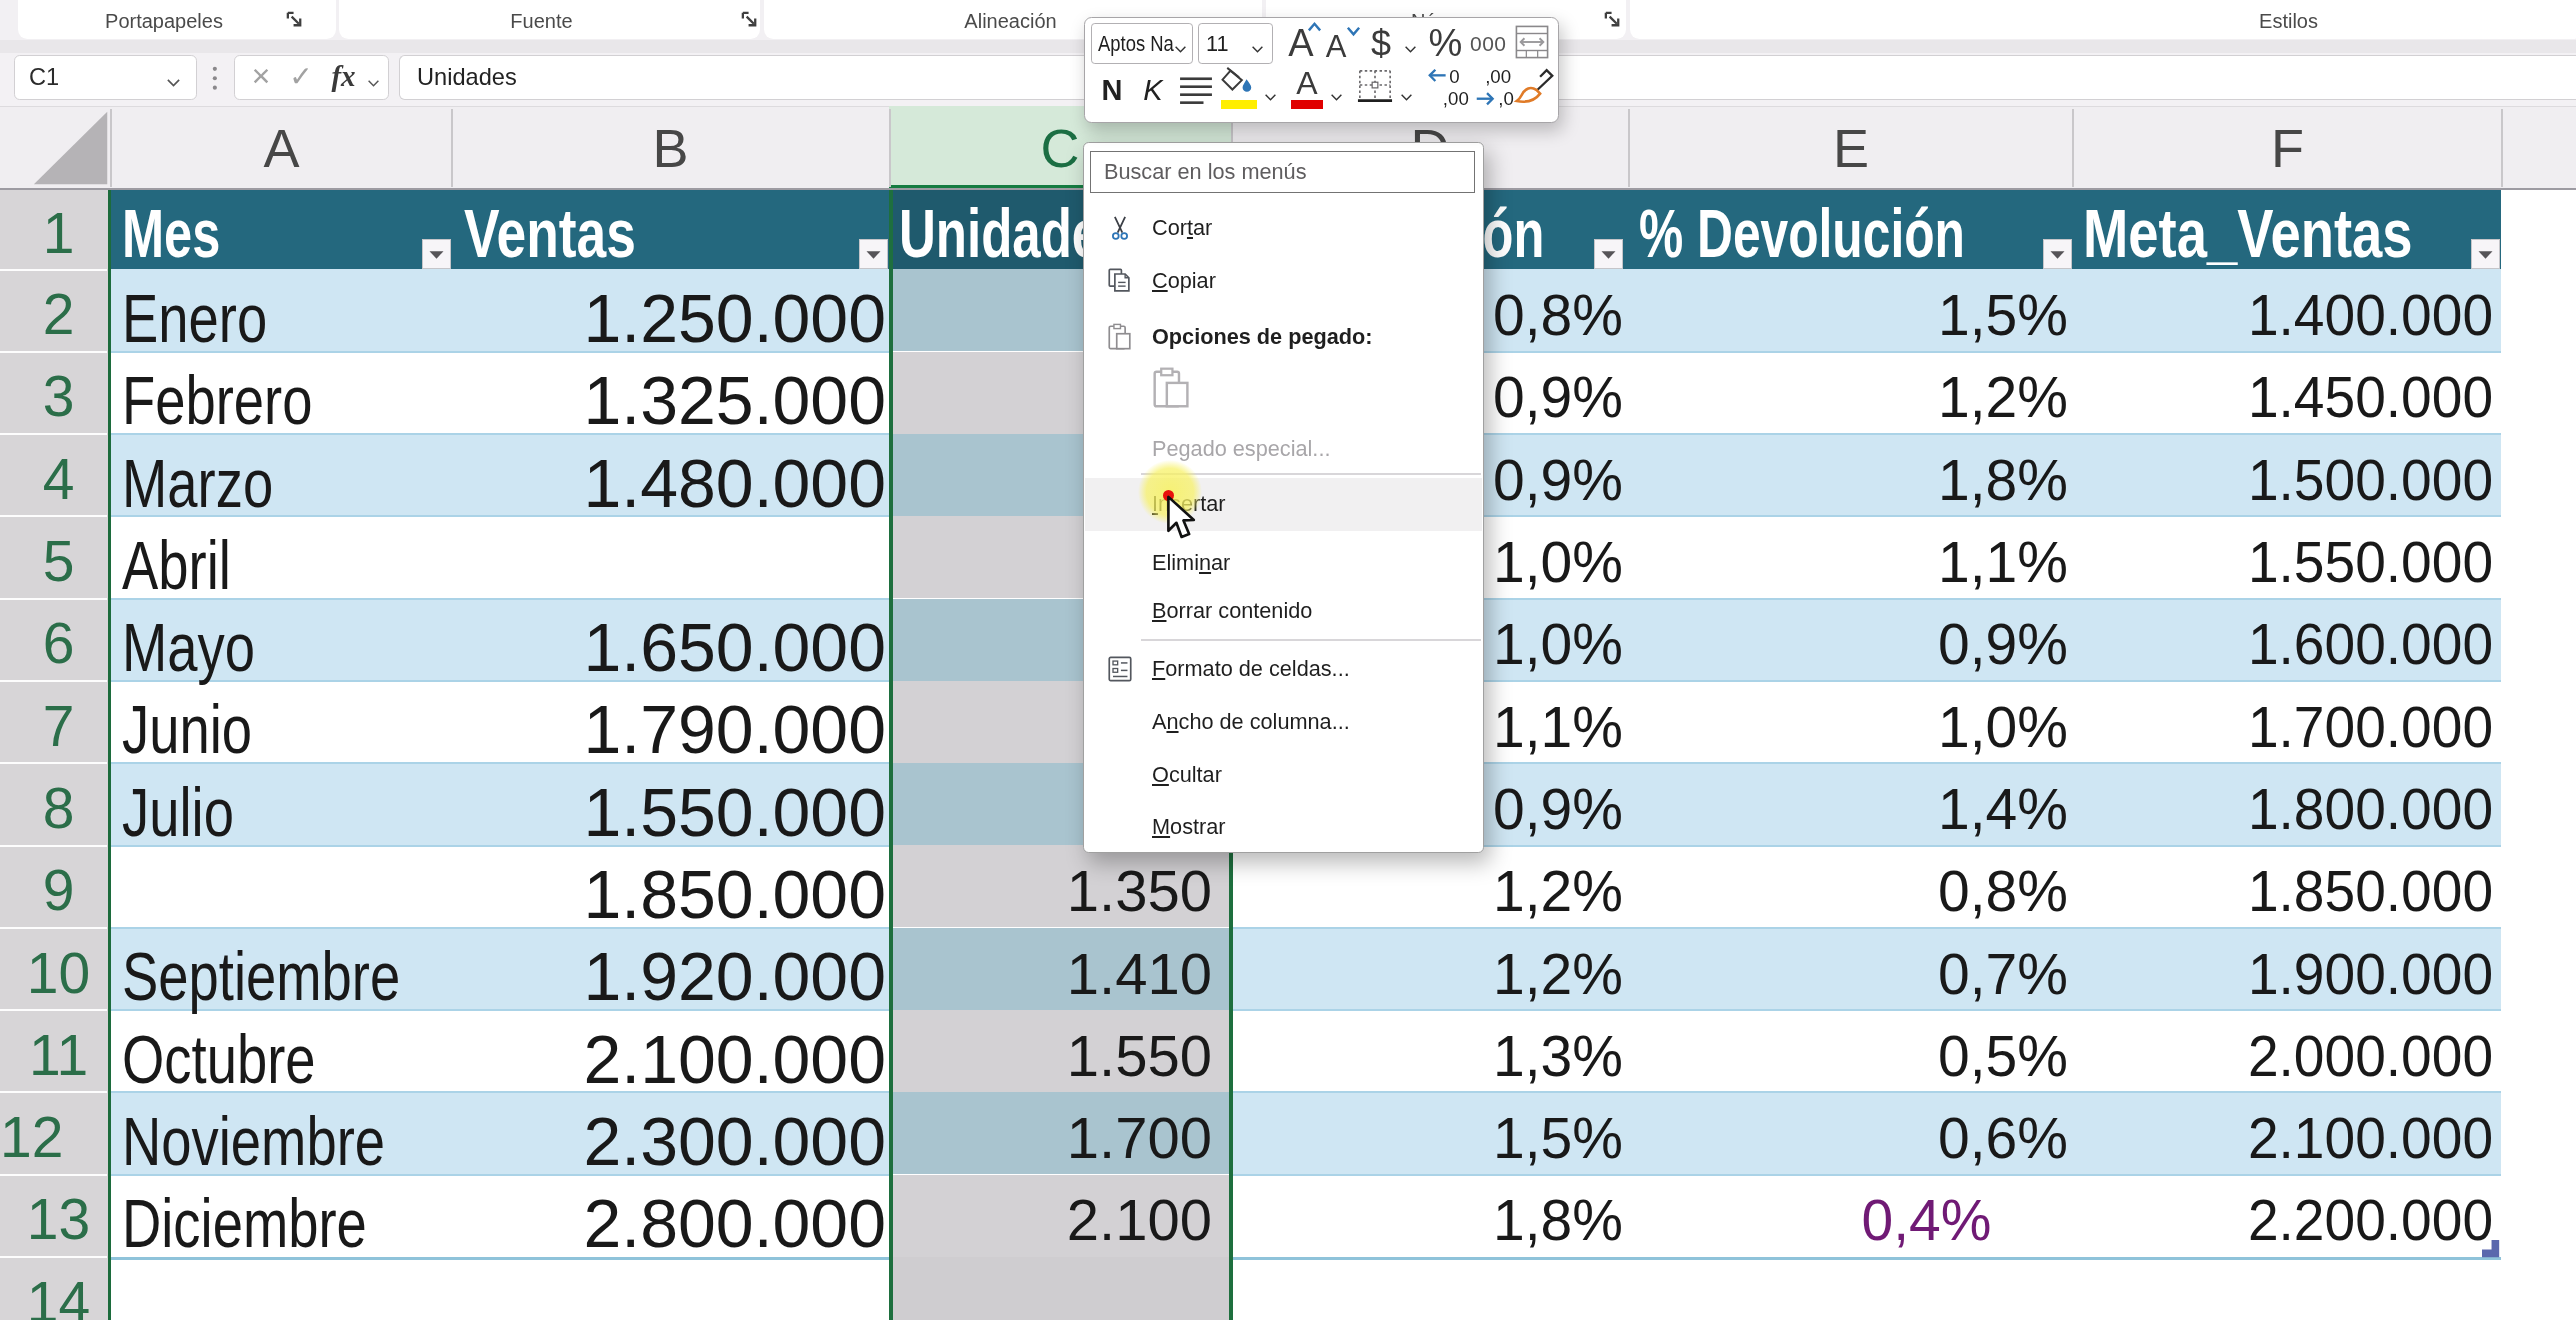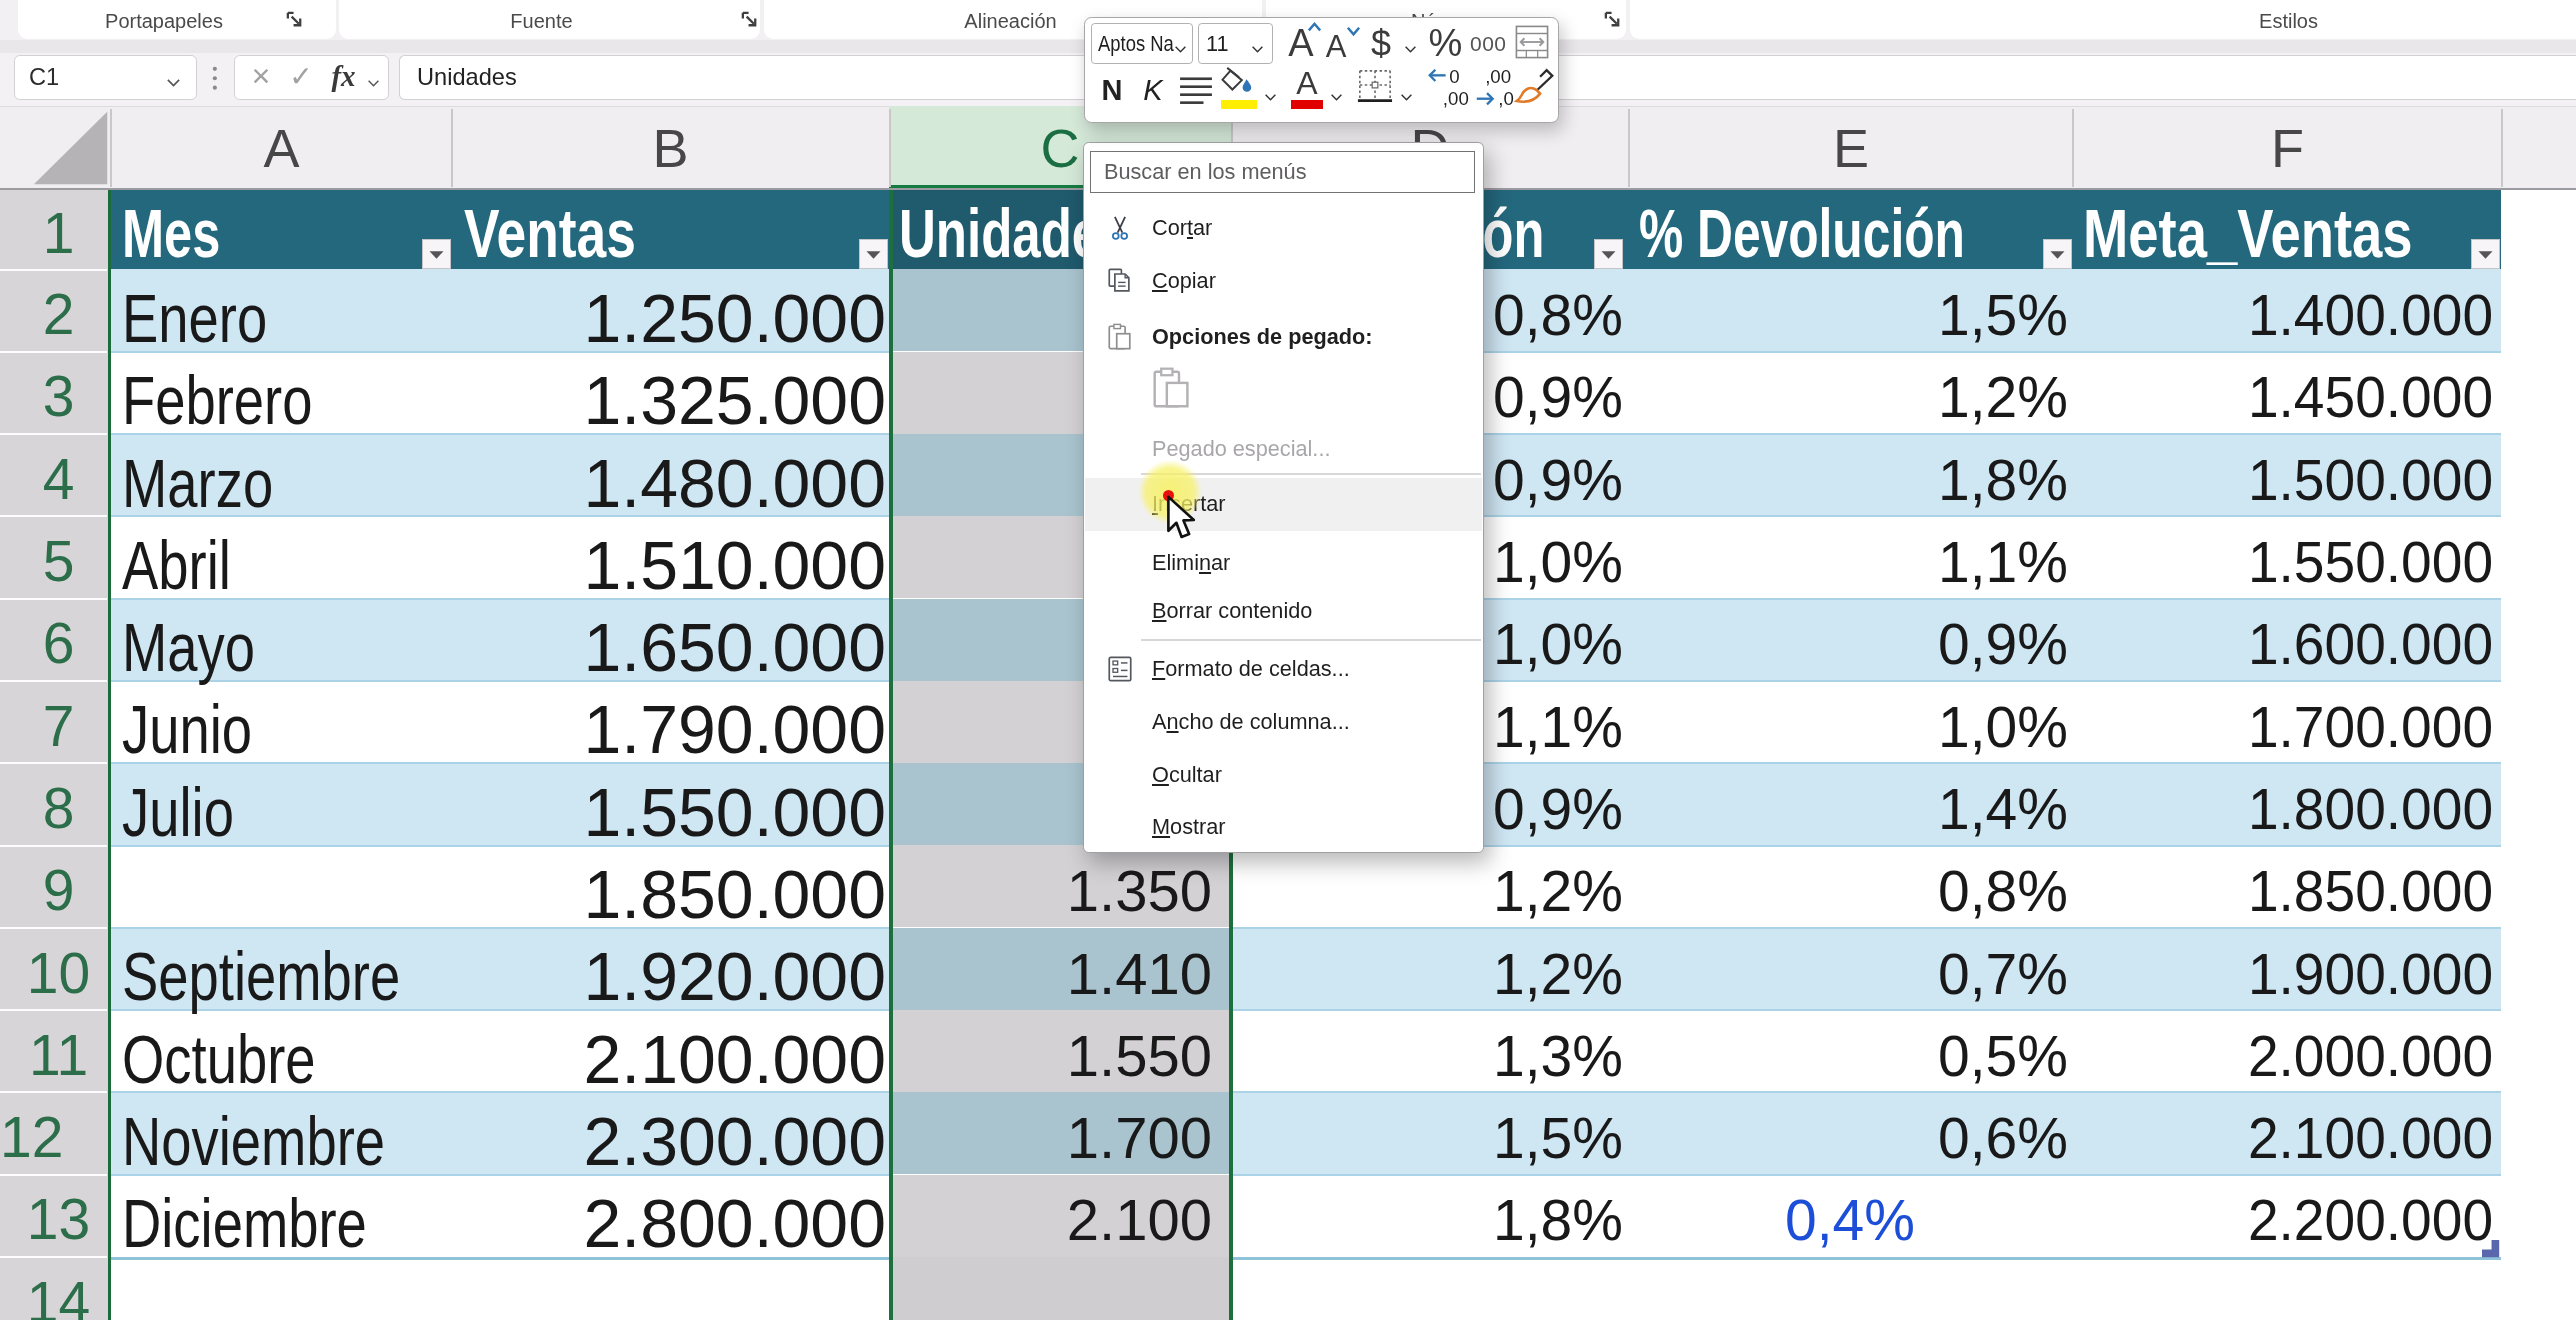--- a/index.html
+++ b/index.html
@@ -195,21 +195,20 @@
 <div class="ab" style="left:573px;width:313px;text-align:right;top:359px;height:82px;line-height:82px;font-size:68px;color:#191919">1.325.000</div>
 <div class="ab" style="left:1340px;width:283px;text-align:right;top:356px;height:82px;line-height:82px;font-size:57px;color:#191919">0,9%</div>
 <div class="ab" style="left:1785px;width:283px;text-align:right;top:356px;height:82px;line-height:82px;font-size:57px;color:#191919">1,2%</div>
 <div class="ab" style="left:2191px;width:302px;text-align:right;top:356px;height:82px;line-height:82px;font-size:58px;color:#191919"><span class="ab" style="position:static;display:inline-block;transform:scaleX(0.95);transform-origin:100% 50%">1.450.000</span></div>
 <div class="ab" style="left:122px;top:442px;height:82px;line-height:82px;font-size:68px;color:#191919"><span class="ab" style="position:static;display:inline-block;transform:scaleX(0.80);transform-origin:0 50%">Marzo</span></div>
 <div class="ab" style="left:573px;width:313px;text-align:right;top:442px;height:82px;line-height:82px;font-size:68px;color:#191919">1.480.000</div>
 <div class="ab" style="left:1340px;width:283px;text-align:right;top:439px;height:82px;line-height:82px;font-size:57px;color:#191919">0,9%</div>
 <div class="ab" style="left:1785px;width:283px;text-align:right;top:439px;height:82px;line-height:82px;font-size:57px;color:#191919">1,8%</div>
 <div class="ab" style="left:2191px;width:302px;text-align:right;top:439px;height:82px;line-height:82px;font-size:58px;color:#191919"><span class="ab" style="position:static;display:inline-block;transform:scaleX(0.95);transform-origin:100% 50%">1.500.000</span></div>
 <div class="ab" style="left:122px;top:524px;height:82px;line-height:82px;font-size:68px;color:#191919"><span class="ab" style="position:static;display:inline-block;transform:scaleX(0.80);transform-origin:0 50%">Abril</span></div>
-<div class="ab" style="left:573px;width:313px;text-align:right;top:524px;height:82px;line-height:82px;font-size:68px;color:#191919">1.510.000</div>
 <div class="ab" style="left:1340px;width:283px;text-align:right;top:521px;height:82px;line-height:82px;font-size:57px;color:#191919">1,0%</div>
 <div class="ab" style="left:1785px;width:283px;text-align:right;top:521px;height:82px;line-height:82px;font-size:57px;color:#191919">1,1%</div>
 <div class="ab" style="left:2191px;width:302px;text-align:right;top:521px;height:82px;line-height:82px;font-size:58px;color:#191919"><span class="ab" style="position:static;display:inline-block;transform:scaleX(0.95);transform-origin:100% 50%">1.550.000</span></div>
 <div class="ab" style="left:122px;top:606px;height:82px;line-height:82px;font-size:68px;color:#191919"><span class="ab" style="position:static;display:inline-block;transform:scaleX(0.80);transform-origin:0 50%">Mayo</span></div>
 <div class="ab" style="left:573px;width:313px;text-align:right;top:606px;height:82px;line-height:82px;font-size:68px;color:#191919">1.650.000</div>
 <div class="ab" style="left:1340px;width:283px;text-align:right;top:603px;height:82px;line-height:82px;font-size:57px;color:#191919">1,0%</div>
 <div class="ab" style="left:1785px;width:283px;text-align:right;top:603px;height:82px;line-height:82px;font-size:57px;color:#191919">0,9%</div>
 <div class="ab" style="left:2191px;width:302px;text-align:right;top:603px;height:82px;line-height:82px;font-size:58px;color:#191919"><span class="ab" style="position:static;display:inline-block;transform:scaleX(0.95);transform-origin:100% 50%">1.600.000</span></div>
 <div class="ab" style="left:122px;top:688px;height:82px;line-height:82px;font-size:68px;color:#191919"><span class="ab" style="position:static;display:inline-block;transform:scaleX(0.80);transform-origin:0 50%">Junio</span></div>
 <div class="ab" style="left:573px;width:313px;text-align:right;top:688px;height:82px;line-height:82px;font-size:68px;color:#191919">1.790.000</div>
@@ -241,21 +240,21 @@
 <div class="ab" style="left:122px;top:1100px;height:82px;line-height:82px;font-size:68px;color:#191919"><span class="ab" style="position:static;display:inline-block;transform:scaleX(0.80);transform-origin:0 50%">Noviembre</span></div>
 <div class="ab" style="left:573px;width:313px;text-align:right;top:1100px;height:82px;line-height:82px;font-size:68px;color:#191919">2.300.000</div>
 <div class="ab" style="left:929px;width:283px;text-align:right;top:1097px;height:82px;line-height:82px;font-size:58px;color:#191919">1.700</div>
 <div class="ab" style="left:1340px;width:283px;text-align:right;top:1097px;height:82px;line-height:82px;font-size:57px;color:#191919">1,5%</div>
 <div class="ab" style="left:1785px;width:283px;text-align:right;top:1097px;height:82px;line-height:82px;font-size:57px;color:#191919">0,6%</div>
 <div class="ab" style="left:2191px;width:302px;text-align:right;top:1097px;height:82px;line-height:82px;font-size:58px;color:#191919"><span class="ab" style="position:static;display:inline-block;transform:scaleX(0.95);transform-origin:100% 50%">2.100.000</span></div>
 <div class="ab" style="left:122px;top:1182px;height:82px;line-height:82px;font-size:68px;color:#191919"><span class="ab" style="position:static;display:inline-block;transform:scaleX(0.80);transform-origin:0 50%">Diciembre</span></div>
 <div class="ab" style="left:573px;width:313px;text-align:right;top:1182px;height:82px;line-height:82px;font-size:68px;color:#191919">2.800.000</div>
 <div class="ab" style="left:929px;width:283px;text-align:right;top:1179px;height:82px;line-height:82px;font-size:58px;color:#191919">2.100</div>
 <div class="ab" style="left:1340px;width:283px;text-align:right;top:1179px;height:82px;line-height:82px;font-size:57px;color:#191919">1,8%</div>
-<div class="ab" style="left:1785px;width:283px;text-align:left;top:1179px;height:82px;line-height:82px;font-size:57px;color:#1d4ed8">0,4%</div>
+<div class="ab" style="left:1785px;width:283px;text-align:center;top:1179px;height:82px;line-height:82px;font-size:57px;color:#701a75">0,4%</div>
 <div class="ab" style="left:2191px;width:302px;text-align:right;top:1179px;height:82px;line-height:82px;font-size:58px;color:#191919"><span class="ab" style="position:static;display:inline-block;transform:scaleX(0.95);transform-origin:100% 50%">2.200.000</span></div>
 <div class="ab" style="left:2482px;top:1240px;width:21px;height:21px"><svg width="21" height="21" viewBox="0 0 22 22">
         <path d="M10 0 h8 v18 h-18 v-8 h10 z" fill="#5a67ad"></path>
       </svg></div>
 <div class="ab" style="left:1083px;top:142px;width:401px;height:711px;background:#fff;border:1.9px solid #a0a0a0;border-radius:5.7px;box-shadow:5.7px 9.4px 22.6px rgba(0,0,0,0.28)"></div>
 <div class="ab" style="left:1090px;top:151px;width:385px;height:42px;background:#fff;border:1.4px solid #737373"></div>
 <div class="ab" style="left:1104px;top:151px;width:358px;height:42px;line-height:42px;font-size:21.7px;color:#5f5d5f"><span class="ab nx" style="position:static">Buscar en los menús</span></div>
 <div class="ab" style="left:1085px;top:478px;width:397px;height:53px;background:#f1f0f1"></div>
 <div class="ab" style="left:1152px;top:209px;width:320px;height:38px;line-height:38px;font-size:21.7px;color:#1f1f1f;font-weight:normal"><span class="ab nx" style="position:static">Cor<u>t</u>ar</span></div>
 <div class="ab" style="left:1152px;top:262px;width:320px;height:38px;line-height:38px;font-size:21.7px;color:#1f1f1f;font-weight:normal"><span class="ab nx" style="position:static"><u>C</u>opiar</span></div>

